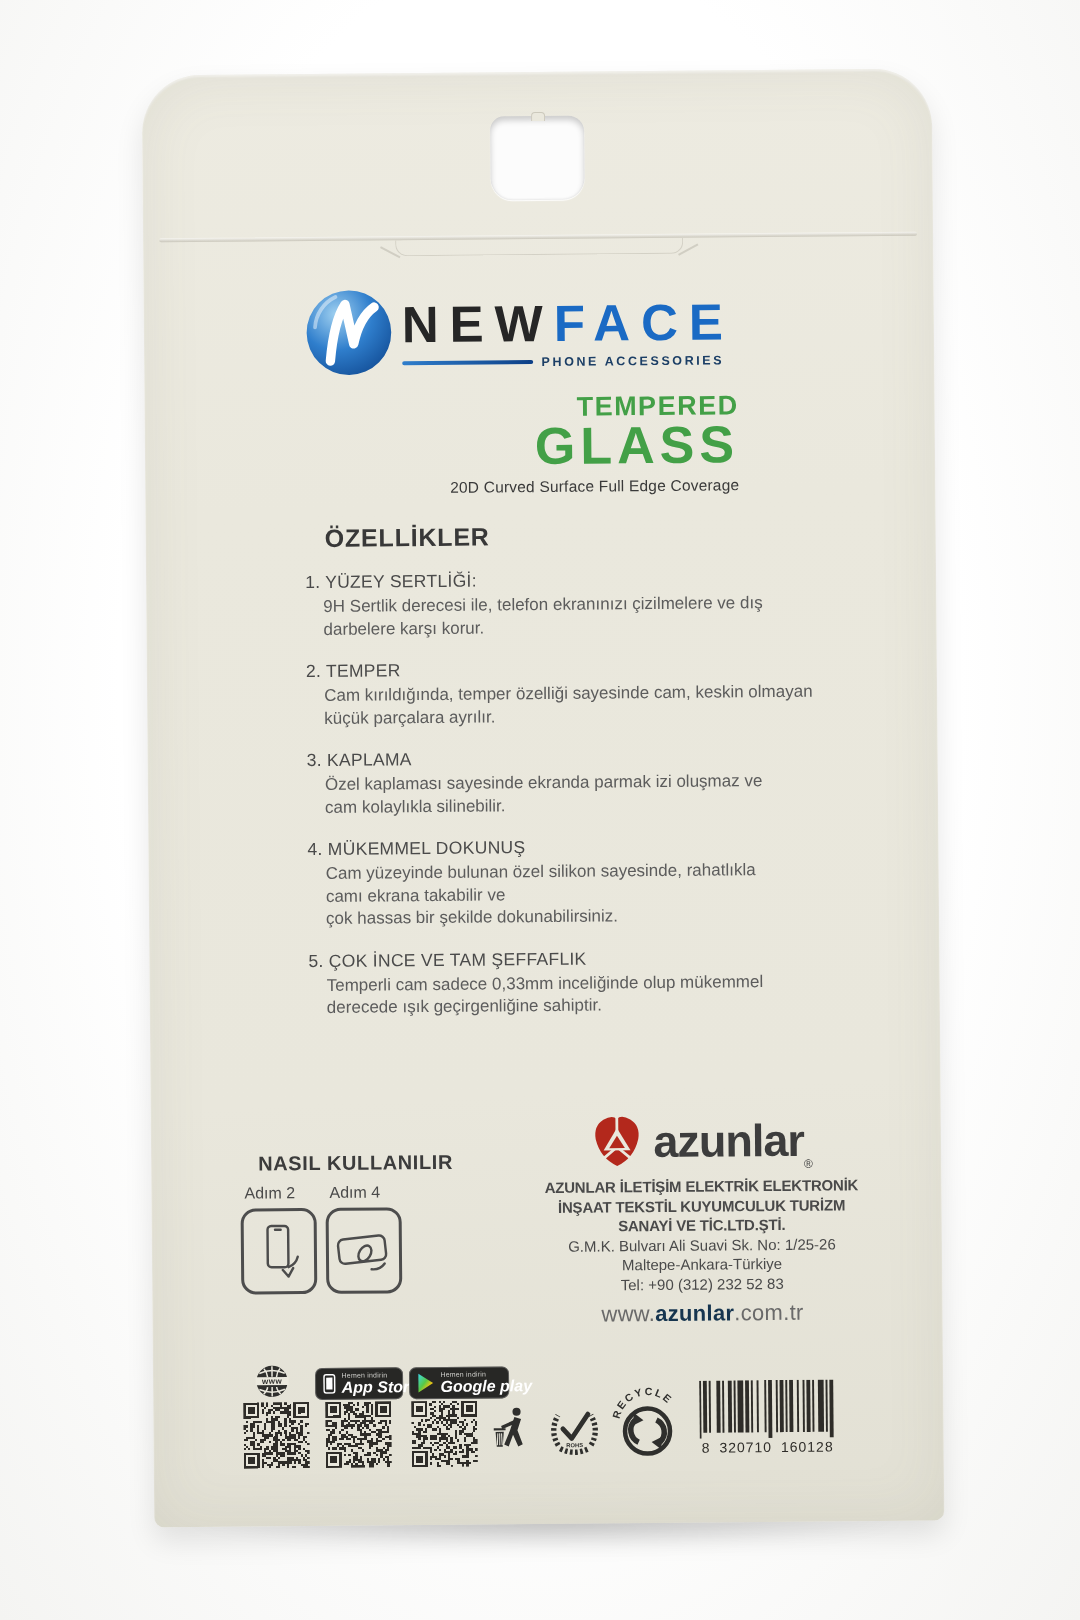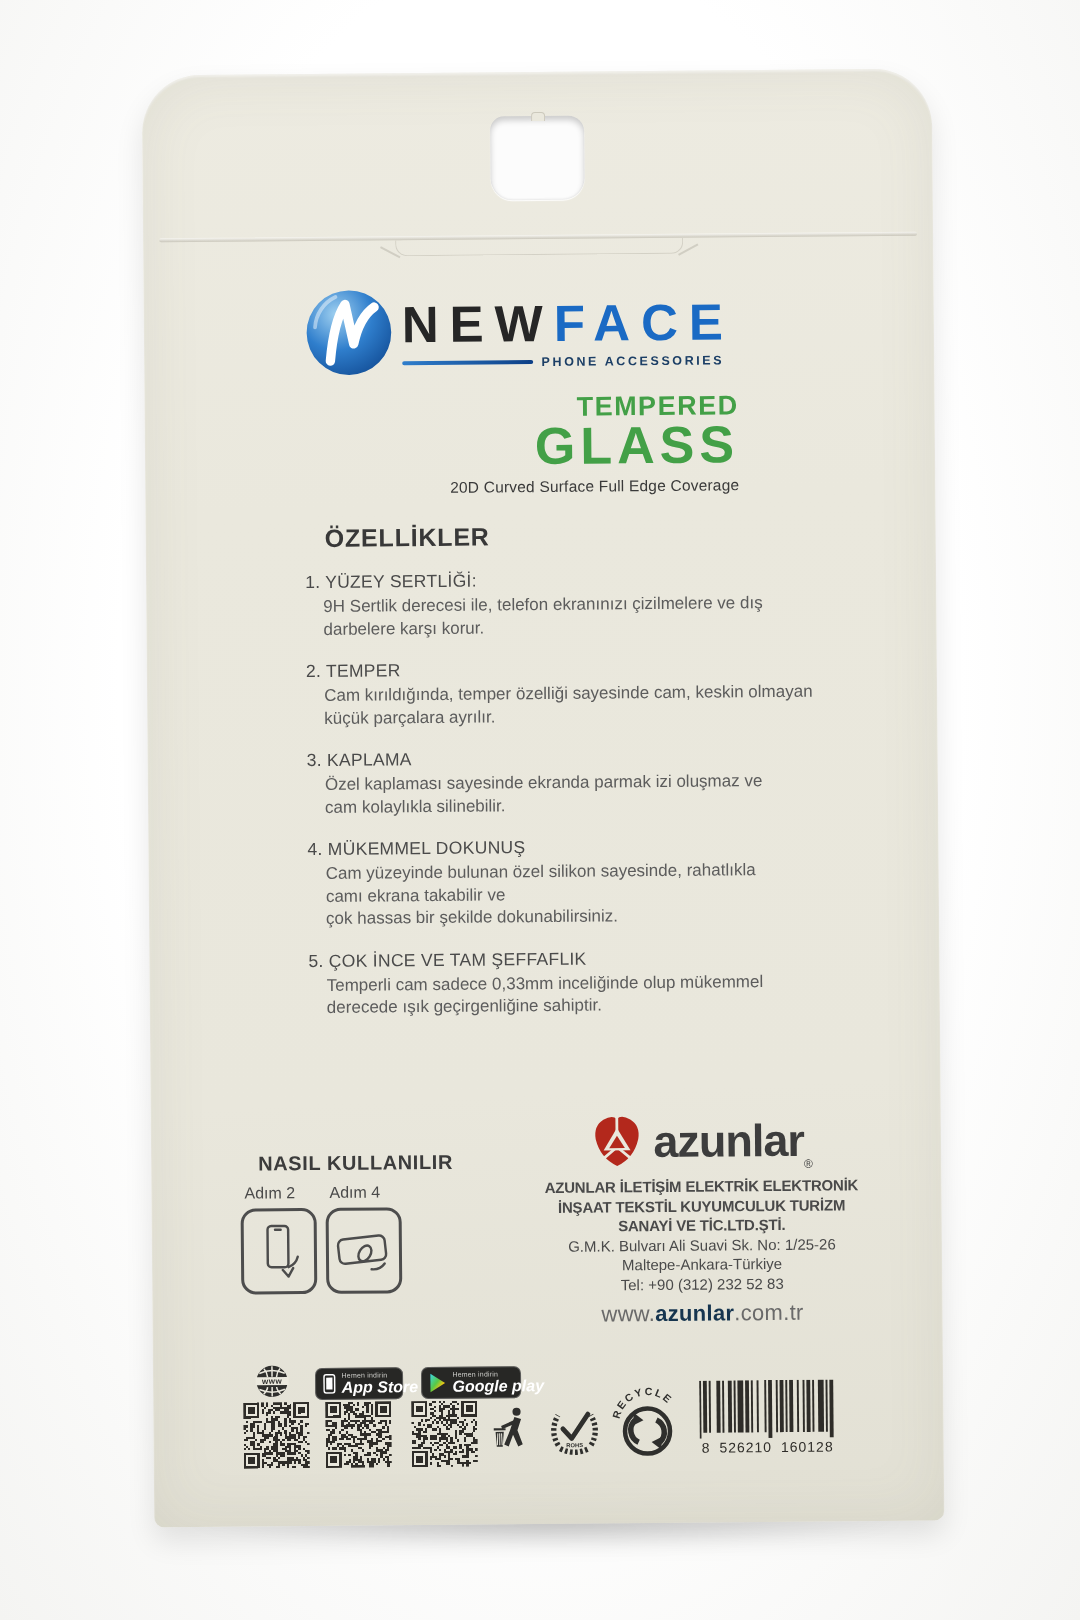--- a/index.html
+++ b/index.html
@@ -86,21 +86,21 @@
   .co-line.caps{font-weight:600;letter-spacing:-0.2px;}
   .co-site{margin-top:7px;font-size:22px;color:#6a6a6a;letter-spacing:.3px;}
   .co-site b{color:#16354f;font-weight:700;}
 
   
   .globe-icon{position:absolute;left:102px;top:1290px;width:34px;height:34px;}
   .badge{position:absolute;top:1294px;height:32px;background:#272725;border-radius:7px;
     display:flex;align-items:center;padding:0 8px;gap:6px;box-sizing:border-box;
     box-shadow:inset 0 0 0 1px rgba(255,255,255,.25);}
   .badge.appstore{left:162px;width:88px;}
-  .badge.gplay{left:268px;width:100px;}
+  .badge.gplay{left:256px;width:100px;}
   .badge svg{height:20px;flex:0 0 auto;}
   .badge-text{display:flex;flex-direction:column;line-height:1;}
   .badge-small{font-size:7px;color:#cfcfcb;letter-spacing:.2px;}
   .badge-big{font-size:16px;font-weight:700;color:#ffffff;margin-top:1.5px;white-space:nowrap;font-style:italic;}
   .qr{position:absolute;top:1328px;width:66px;height:66px;}
   .qr.q1{left:90px;} .qr.q2{left:172px;} .qr.q3{left:258px;}
   .trash-icon{position:absolute;left:338px;top:1328px;width:40px;height:60px;}
   .rohs-icon{position:absolute;left:392px;top:1330px;width:58px;height:56px;}
   .recycle-icon{position:absolute;left:458px;top:1312px;width:72px;height:76px;}
   .barcode{position:absolute;left:546px;top:1310px;width:136px;text-align:center;}
@@ -1287,18 +1287,18 @@
         <rect x="51" y="0" width="1" height="54" fill="#2e2c28"></rect>
         <rect x="54" y="0" width="1" height="54" fill="#2e2c28"></rect>
         <rect x="56" y="0" width="2" height="54" fill="#2e2c28"></rect>
         <rect x="59" y="0" width="1" height="54" fill="#2e2c28"></rect>
         <rect x="62" y="0" width="3" height="54" fill="#2e2c28"></rect>
         <rect x="66" y="0" width="1" height="54" fill="#2e2c28"></rect>
         <rect x="68" y="0" width="2" height="60" fill="#2e2c28"></rect>
       </svg>
     <div class="bc-digits">
       <span>8</span>
-      <span>526210</span>
+      <span>320710</span>
       <span>160128</span>
     </div>
   </div>
 
 </div>
 
 </body></html>

